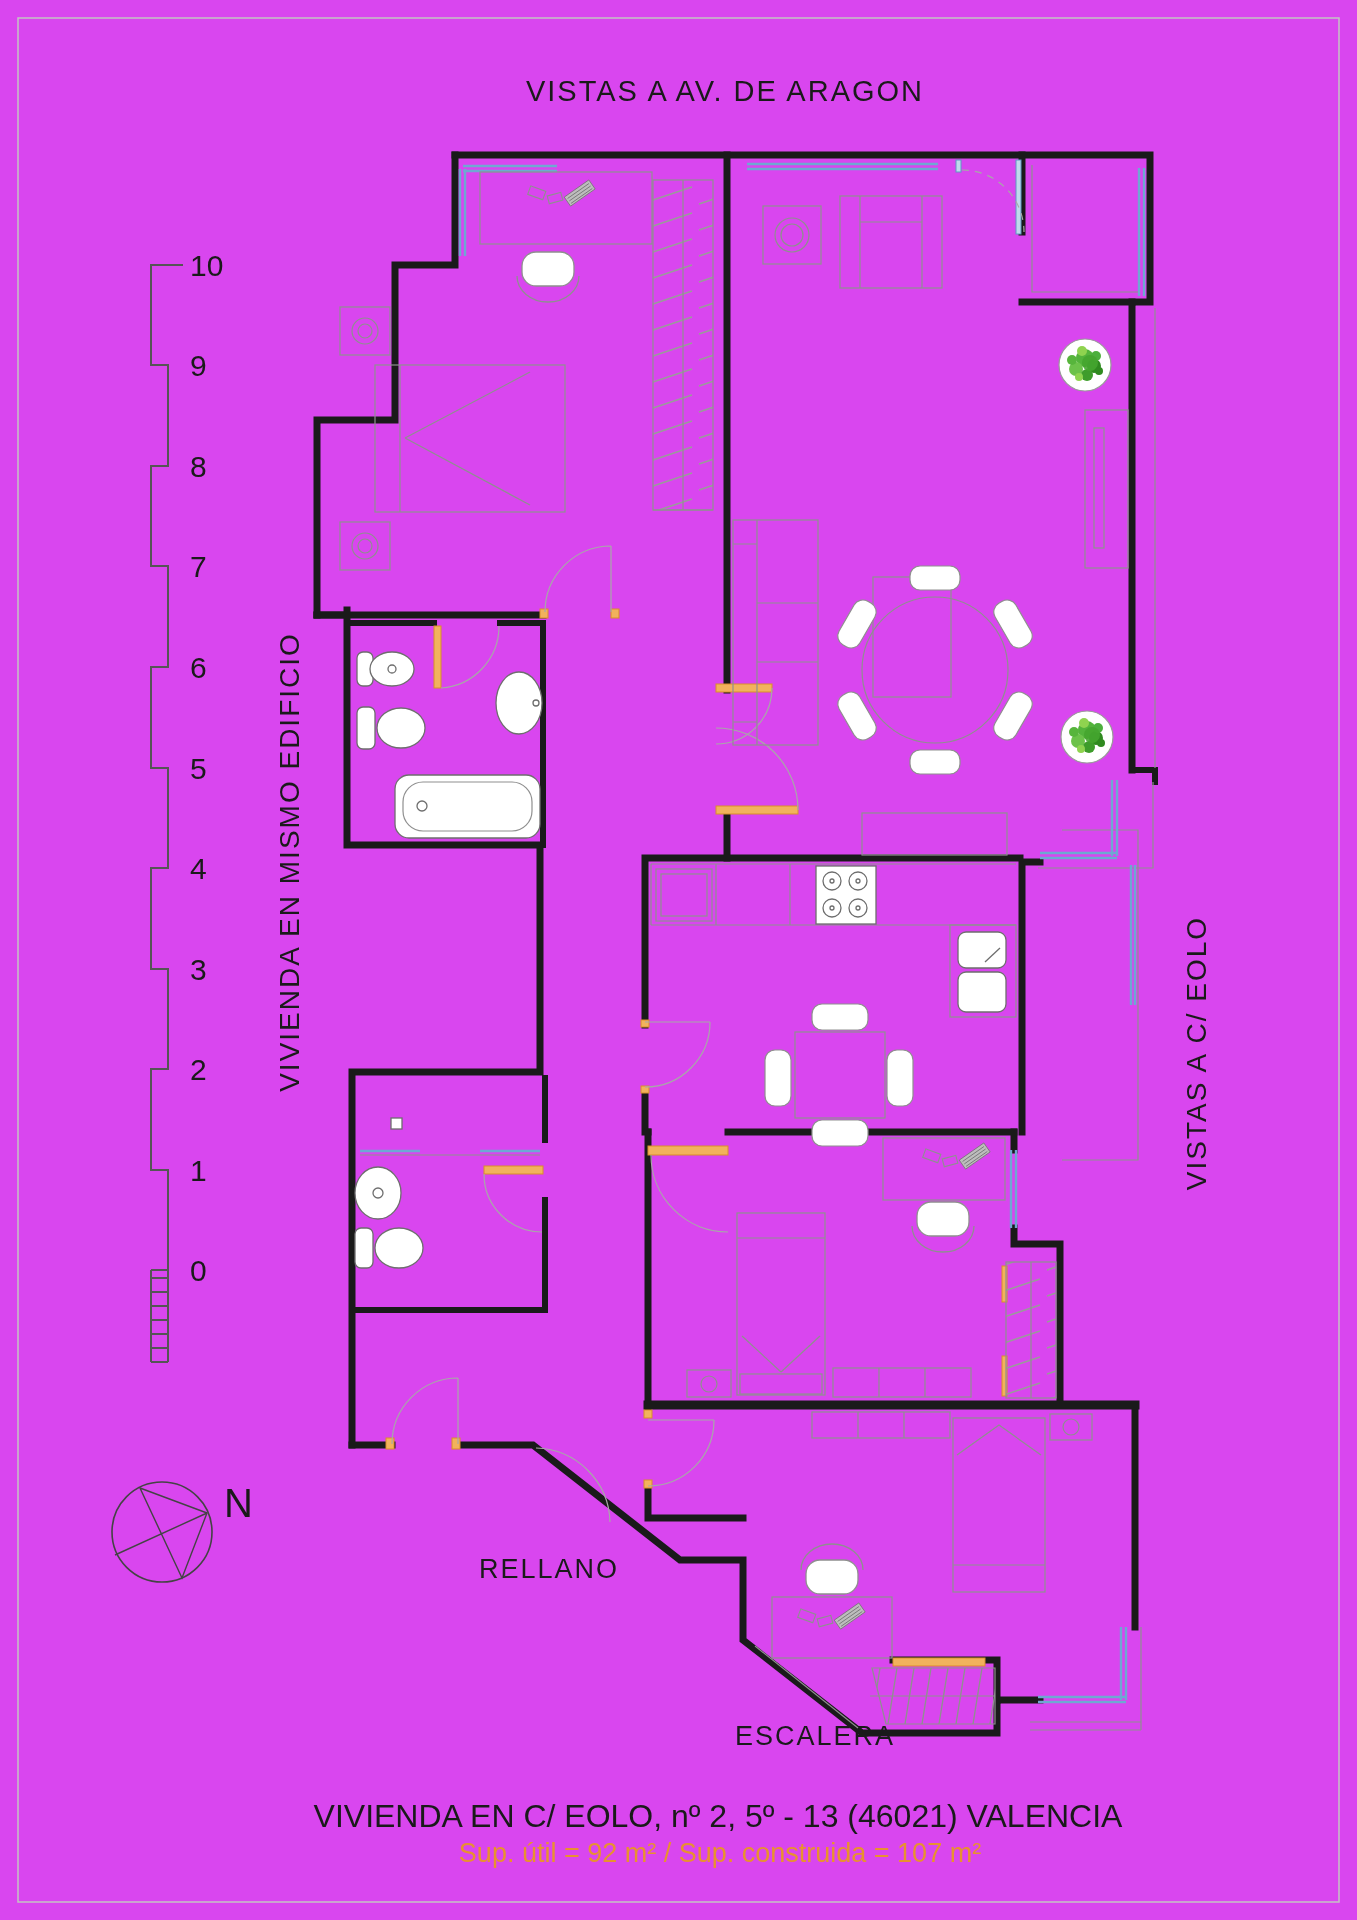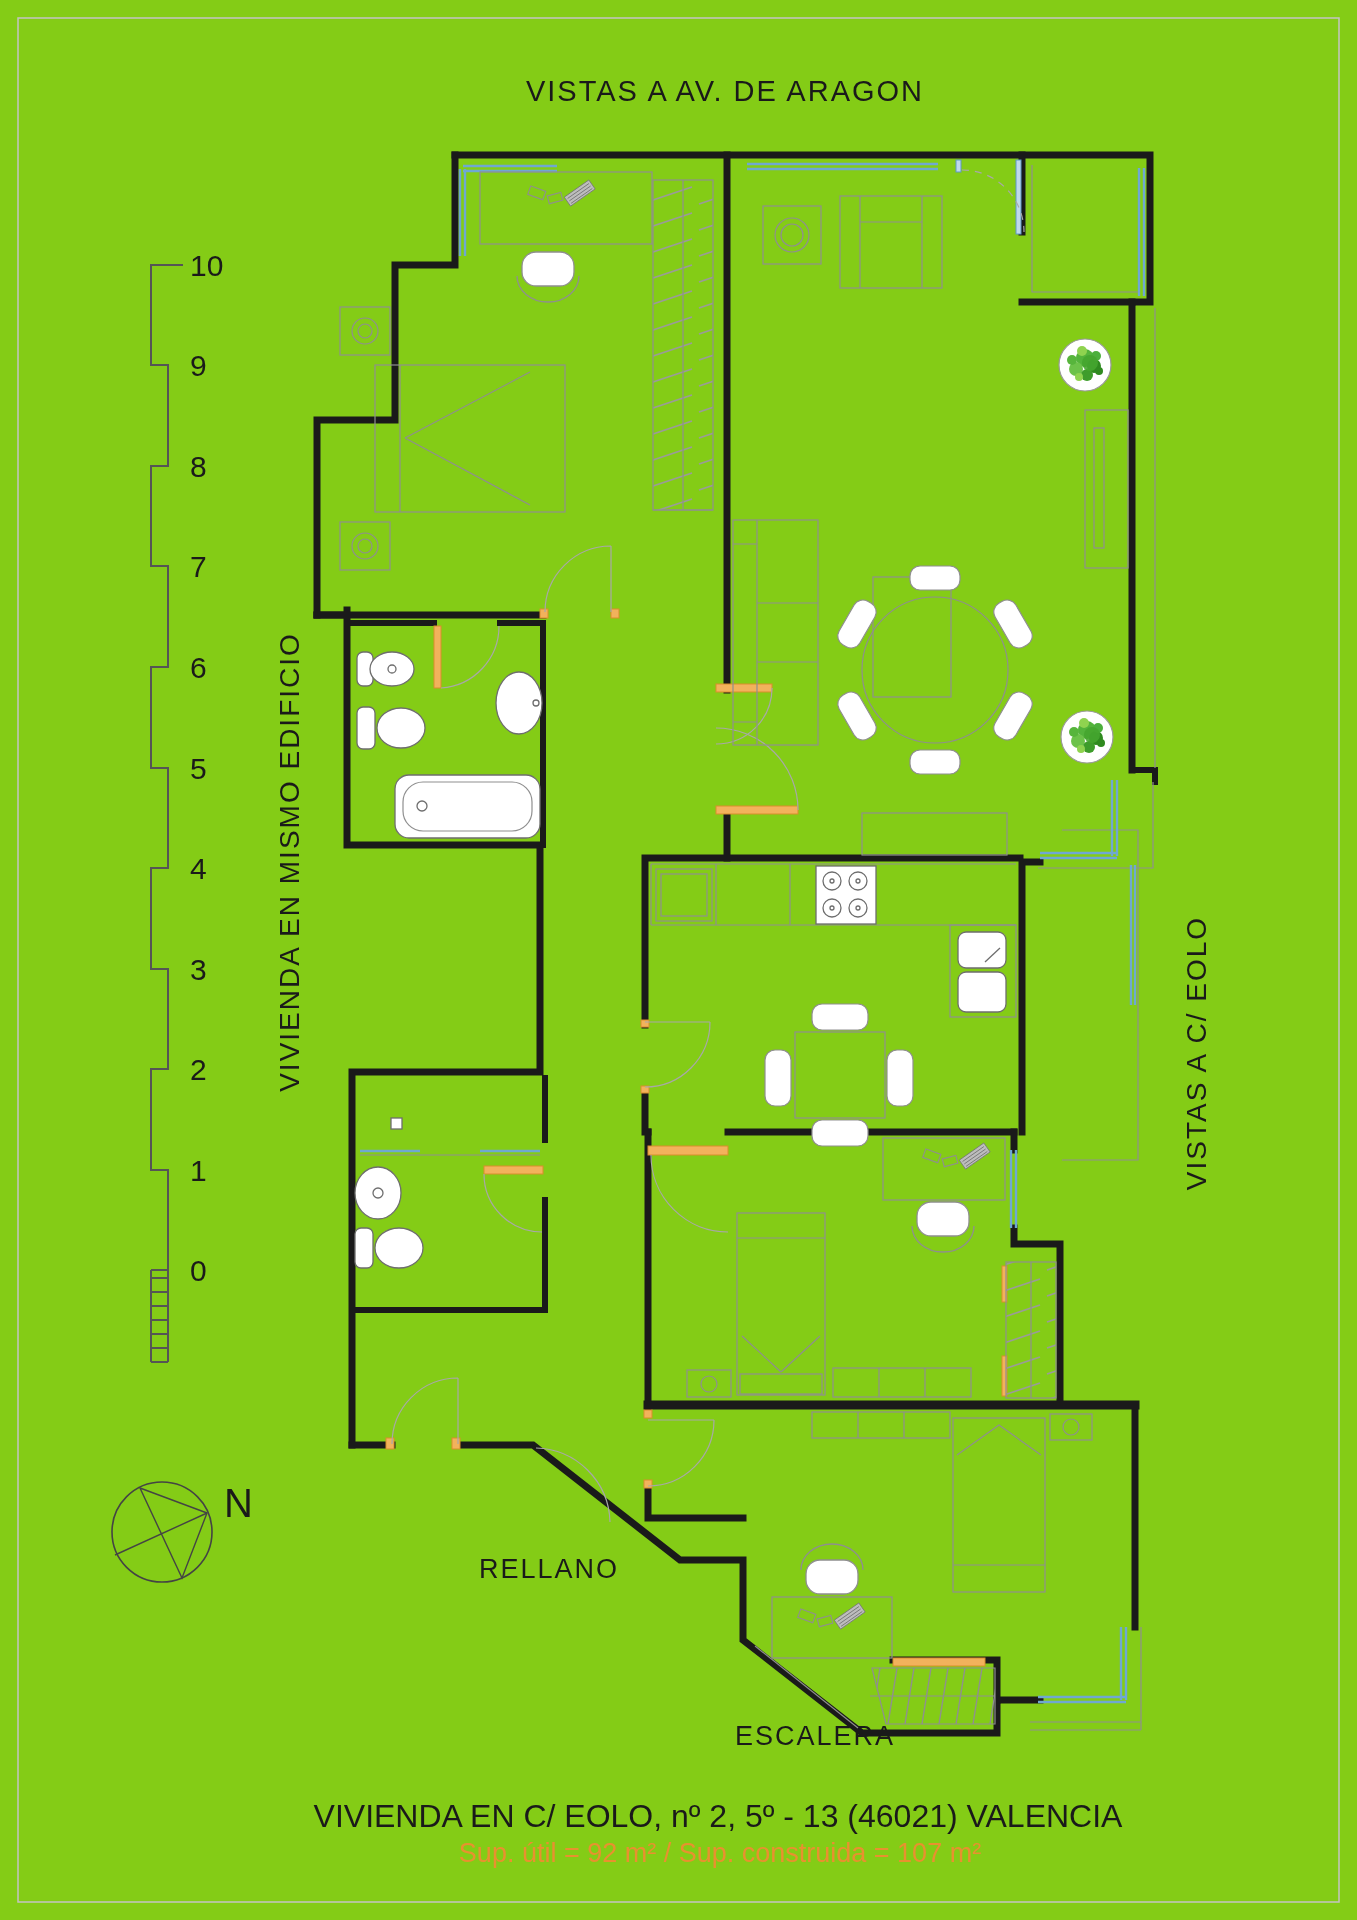--- a/index.html
+++ b/index.html
@@ -1,16 +1,16 @@
 <!DOCTYPE html>
 <html><head>
 <meta charset="utf-8">
 <style>
   html,body{margin:0;padding:0;background:#e9e9e9;}
-  .page{position:relative;width:1357px;height:1920px;background:#84cc16;margin:0 auto;overflow:hidden;}
+  .page{position:relative;width:1357px;height:1920px;background:#d946ef;margin:0 auto;overflow:hidden;}
   svg{position:absolute;left:0;top:0;}
   text{font-family:"Liberation Sans", sans-serif;fill:#1a1a1a;}
   .lbl{letter-spacing:2px;}
   .wall{stroke:#1a1a1a;fill:none;stroke-linecap:square;}
   .w7{stroke-width:7;} .w6{stroke-width:6;} .w9{stroke-width:9;}
   .thin{stroke:#8f8f8f;stroke-width:1.2;fill:none;}
   .thinf{stroke:#8f8f8f;stroke-width:1.2;fill:#ffffff;}
   .fix{stroke:#6e6e6e;stroke-width:1.3;fill:#ffffff;}
   .win{stroke:#6FA8D2;stroke-width:2.4;fill:none;}
   .winf{fill:#BFD9EC;stroke:#5E97C4;stroke-width:1;}

